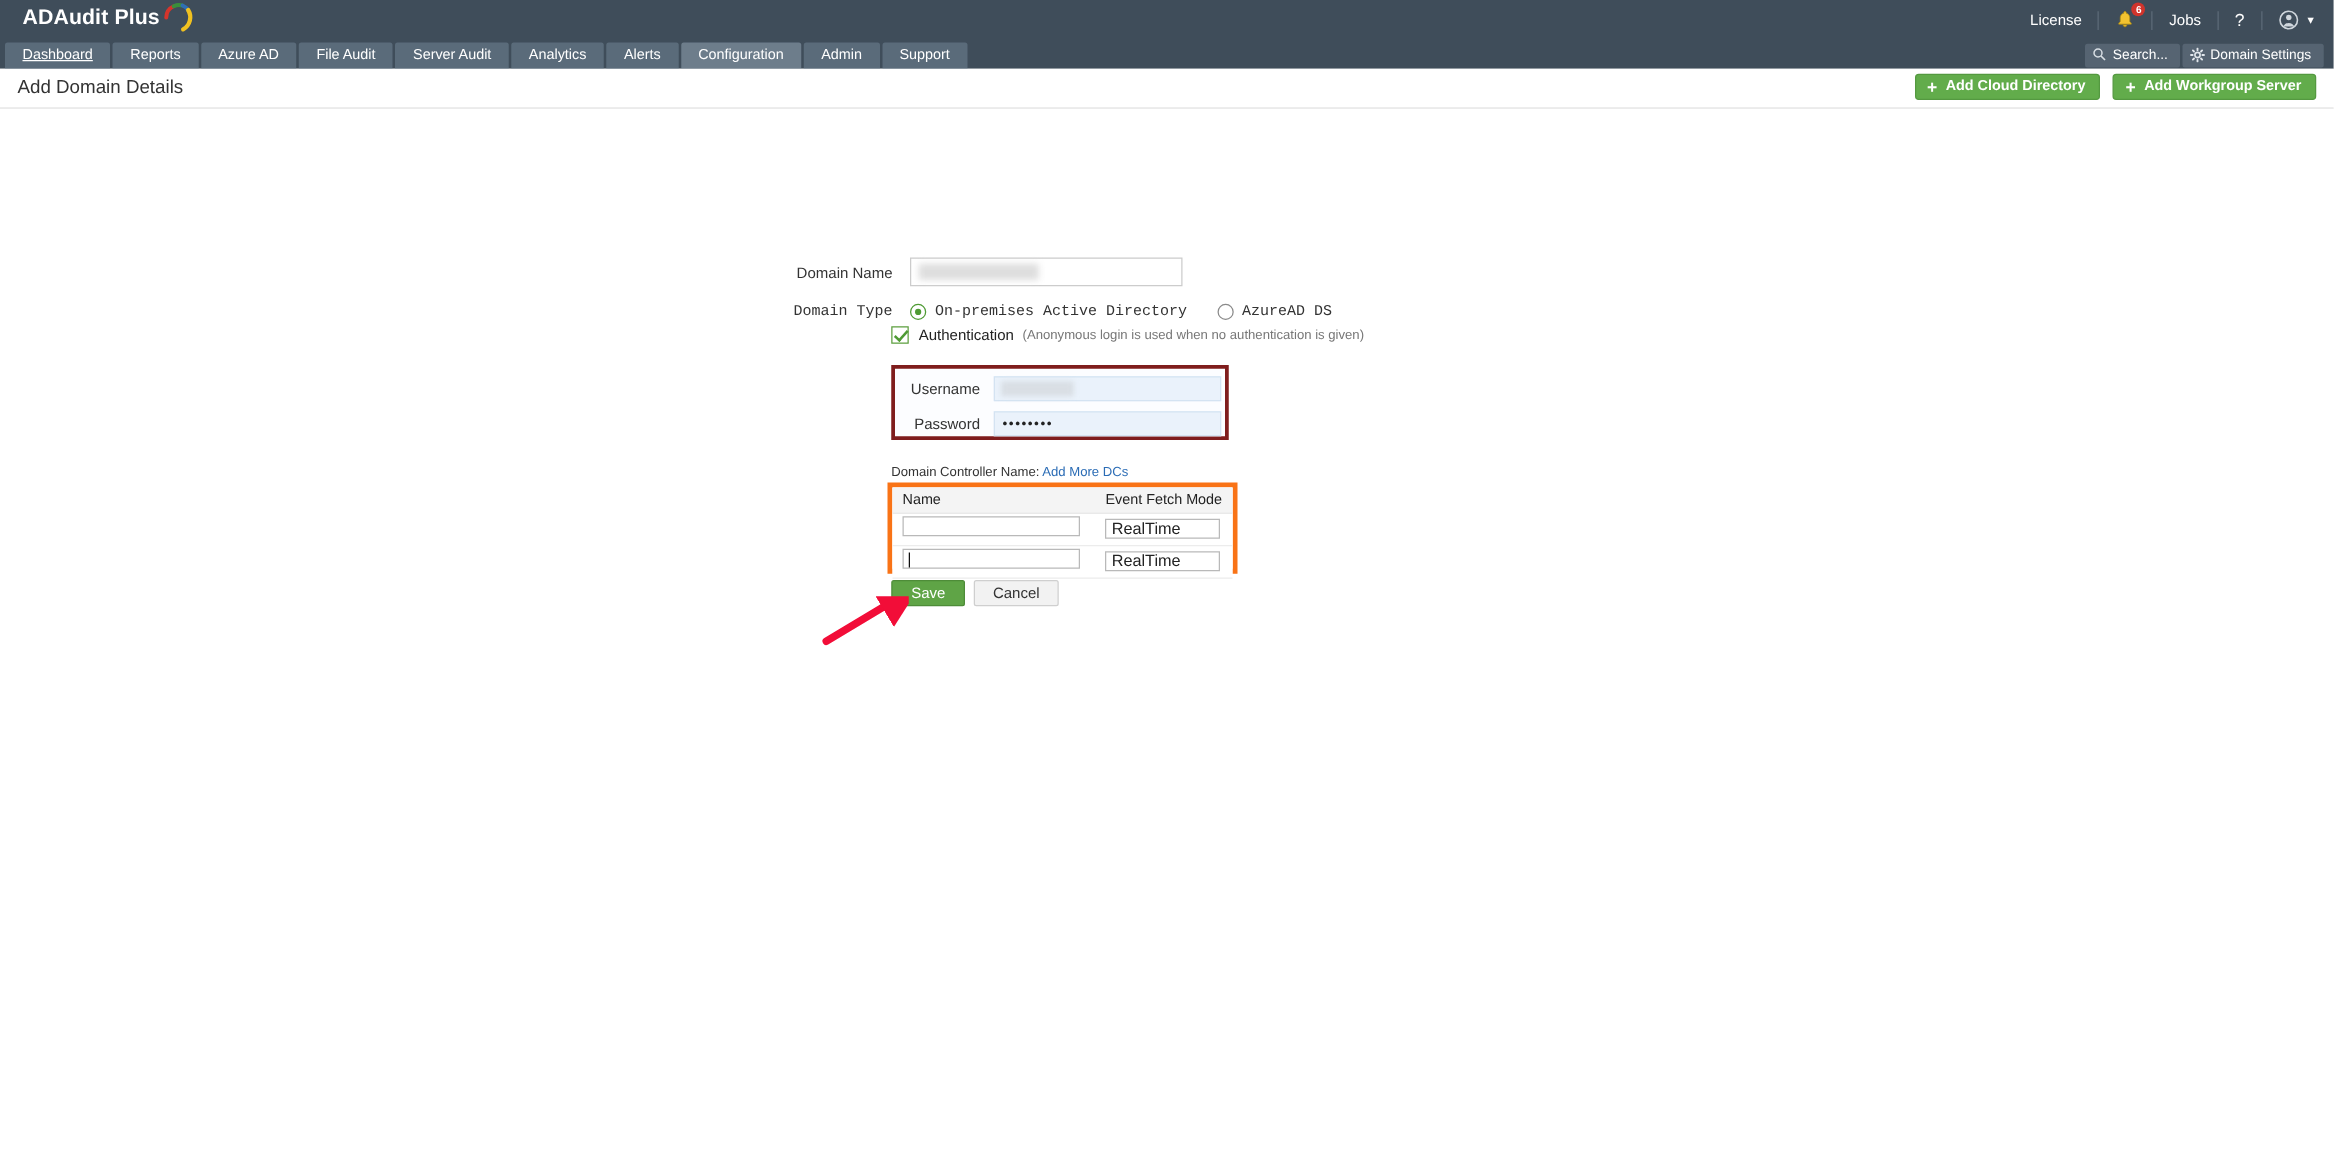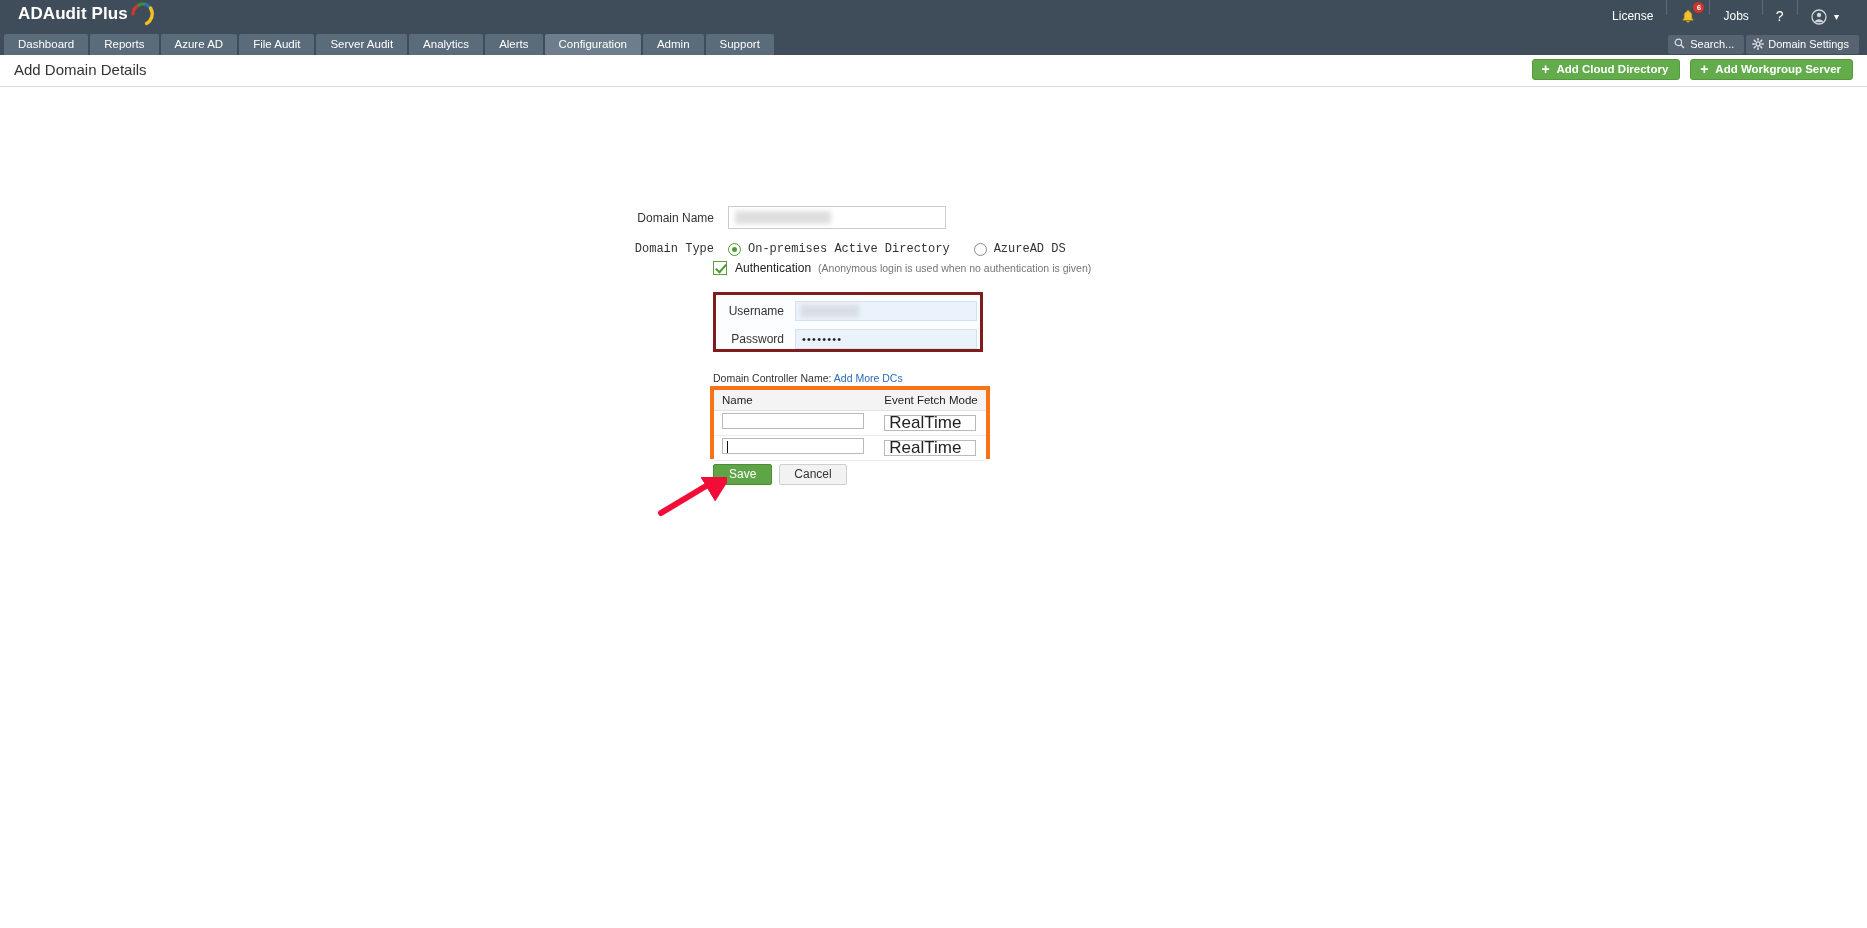--- a/index.html
+++ b/index.html
@@ -32,23 +32,23 @@
   }
   #logo-mark {
     position: relative;
     width: 26px; height: 26px;
     margin-left: 1px;
     margin-top: -2px;
   }
 
   #header-right {
     position: absolute;
-    right: 26px; top: 0;
+    right: 14px; top: 0;
     height: 32px;
-    display: flex; align-items: flex-start;
+    display: flex; align-items: center;
     gap: 0;
   }
   .hdr-item {
     color: #ffffff;
     font-size: 12px;
     padding: 0 13px;
     line-height: 32px;
     white-space: nowrap;
     cursor: pointer;
   }
@@ -86,21 +86,21 @@
     font-size: 11.5px;
     height: 21px;
     line-height: 21px;
     padding: 0 14px;
     margin-right: 2px;
     border-top-left-radius: 2px;
     border-top-right-radius: 2px;
     white-space: nowrap;
     cursor: pointer;
   }
-  .nav-tab:first-child { margin-left: 4px; }
+  .nav-tab:first-child { margin-left: 4px; text-decoration: underline; }
   .nav-tab.active { background: #6d7d8b; }
 
   #nav-right {
     position: absolute;
     right: 8px; bottom: 1px;
     display: flex; align-items: center; gap: 2px;
   }
   .nav-btn {
     background: #566472;
     color: #ffffff;
@@ -299,21 +299,21 @@
   .caret {
     position: absolute;
     left: 4px; top: 2px;
     width: 1px; height: 12px;
     background: #111111;
   }
   .dc-mode-select {
     width: 92px; height: 16px;
     border: 1px solid #b9b9b9;
     background: #ffffff;
-    font-size: 17px;
+    font-size: 13px;
     line-height: 14px;
     padding-left: 4px;
     color: #222222;
   }
 
   
   #btn-row { position: absolute; left: 713px; top: 377px; display: flex; gap: 7px; }
   #save-btn {
     background: #5fa446;
     border: 1px solid #4e8c38;

